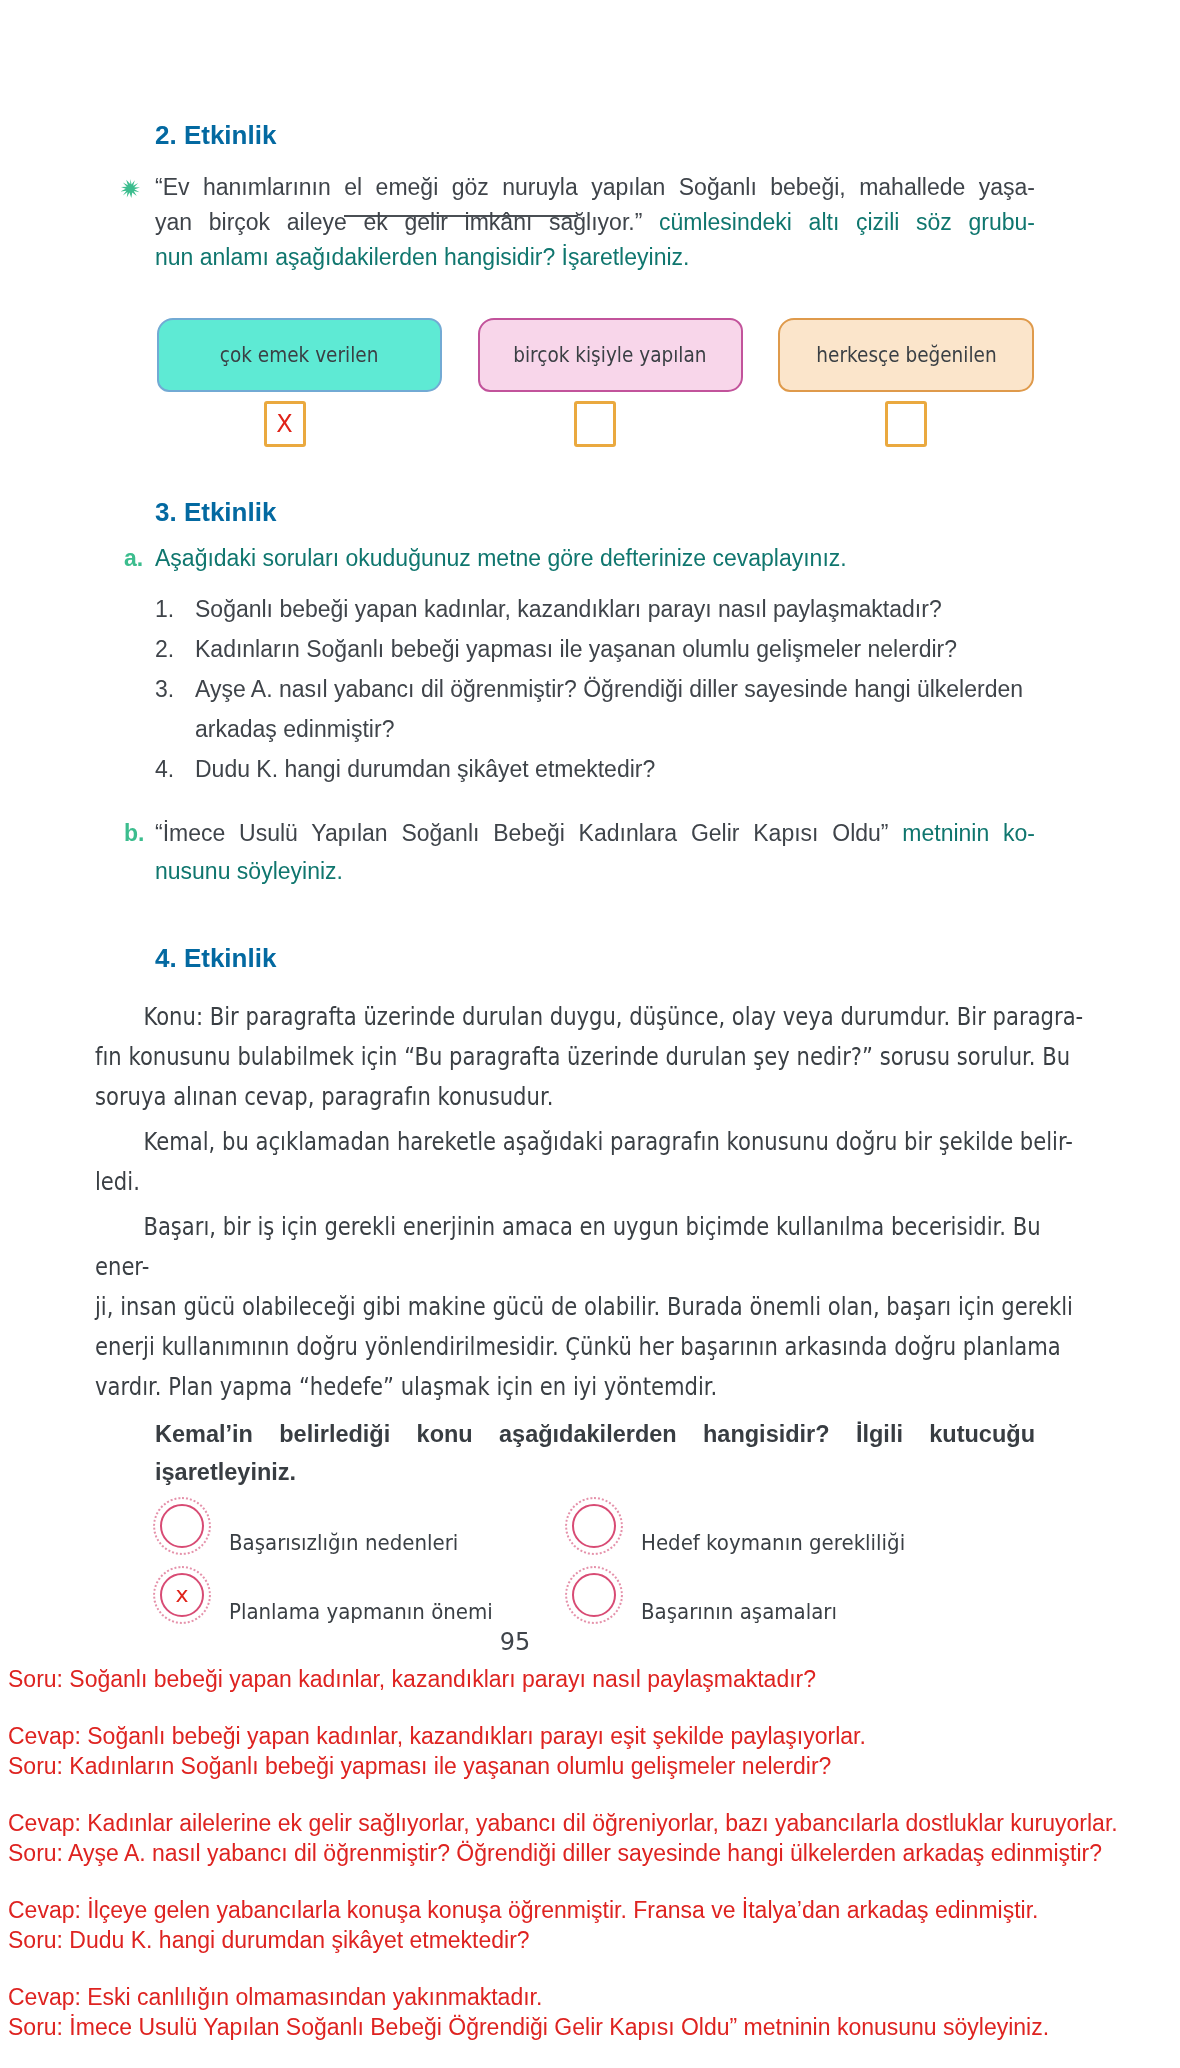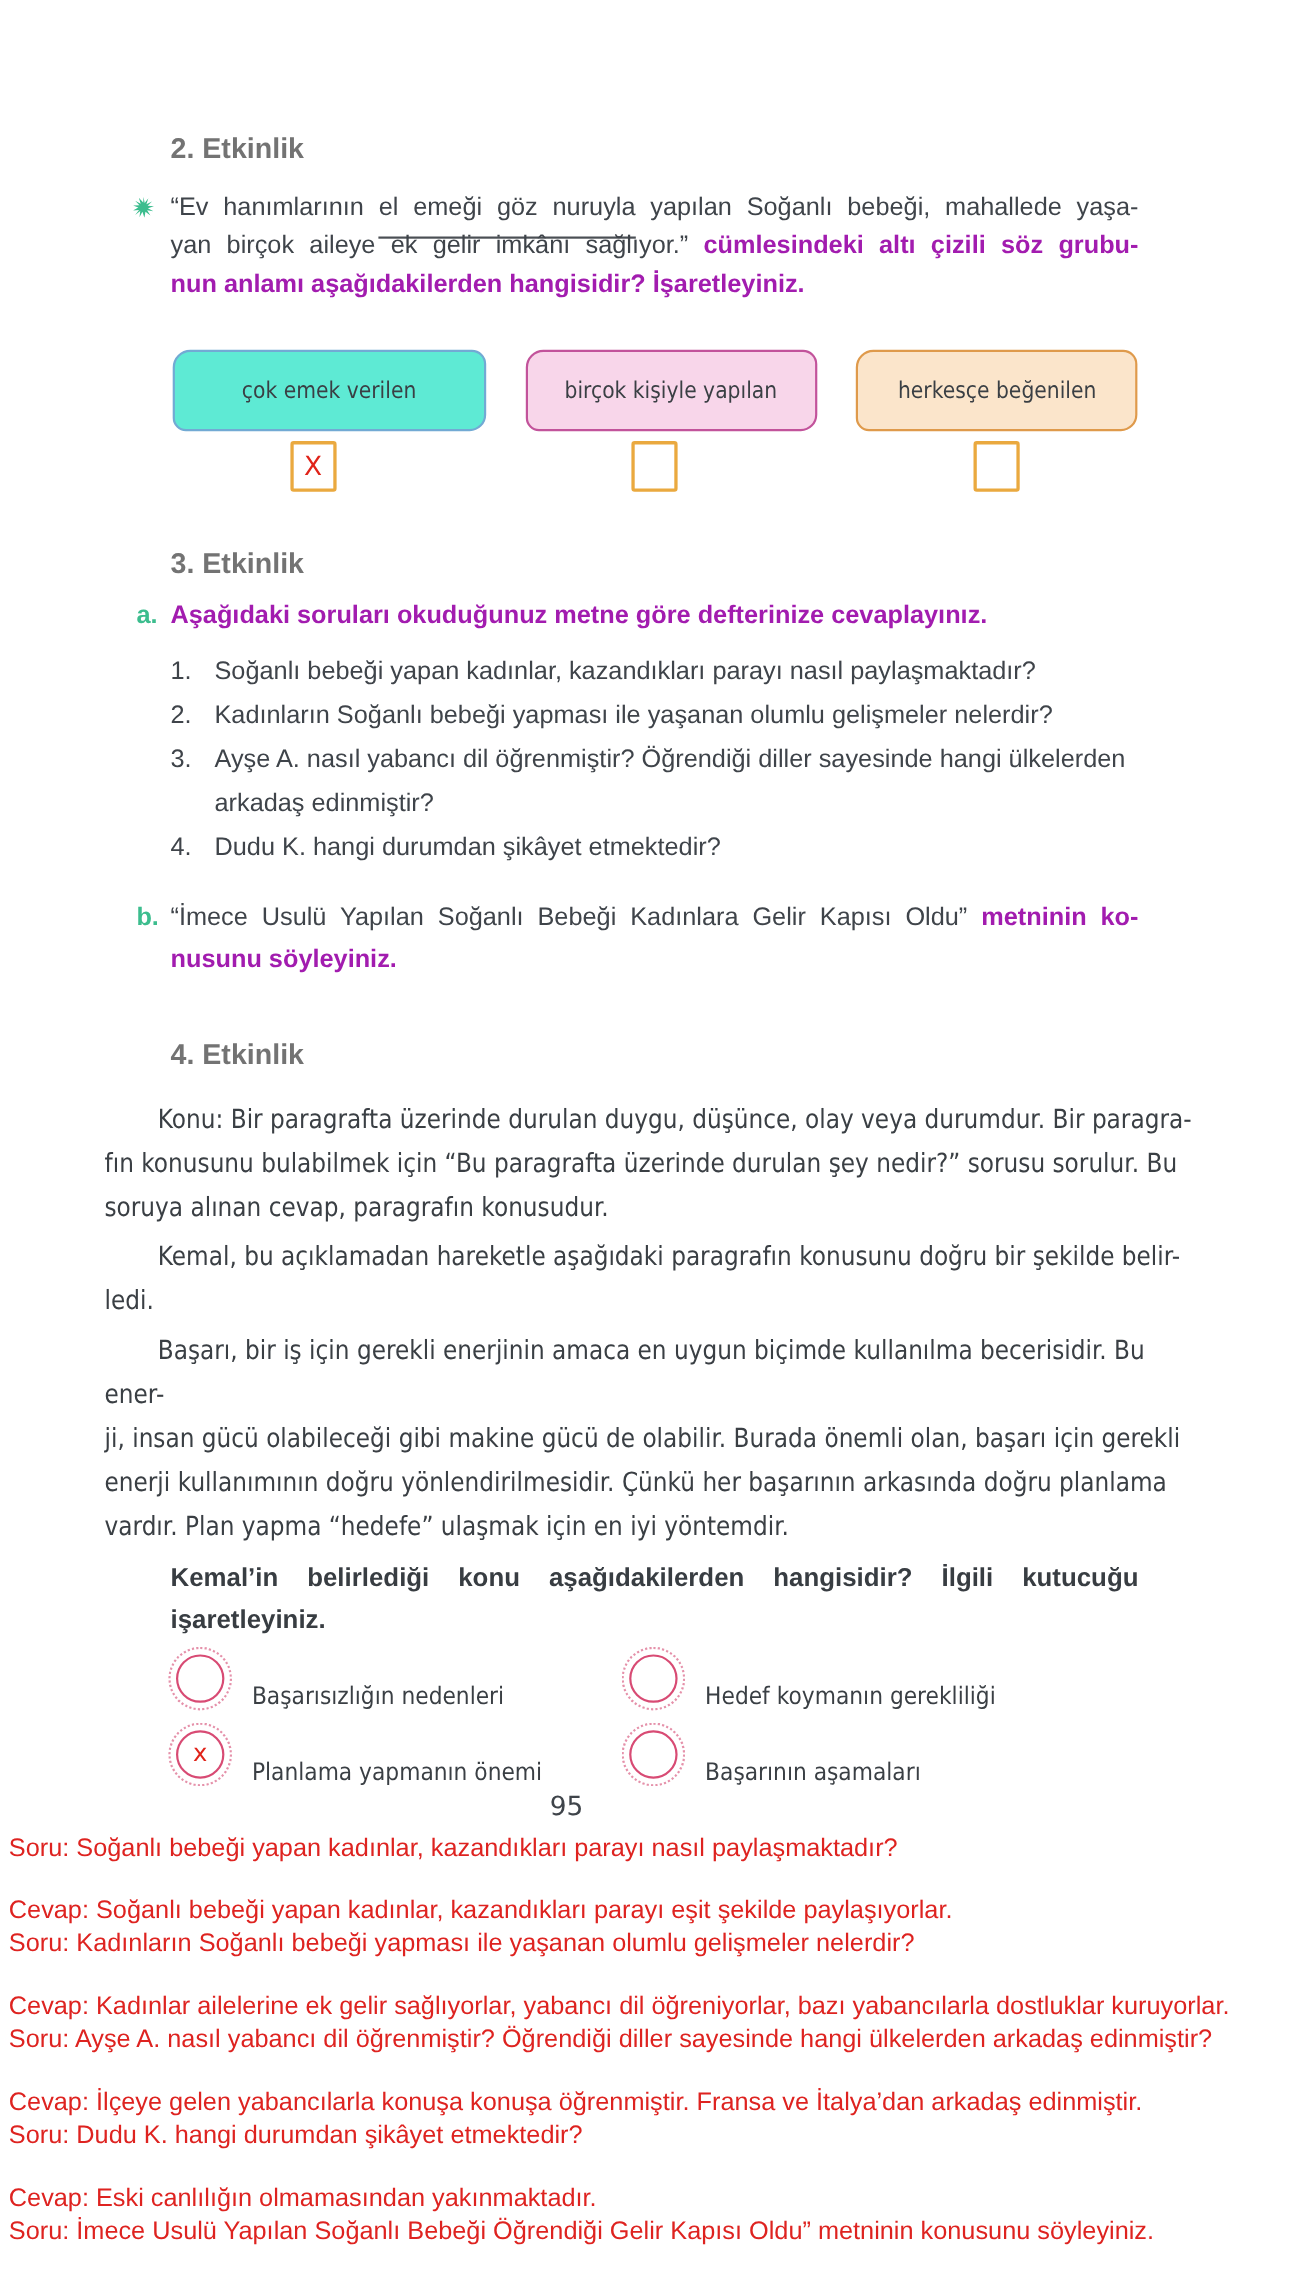--- a/index.html
+++ b/index.html
@@ -5,32 +5,32 @@
   html,body{margin:0;padding:0;}
   body{
     width:1180px;height:2068px;background:#ffffff;overflow:hidden;
     font-family:"Liberation Sans",sans-serif;color:#3f444a;
     -webkit-font-smoothing:antialiased;
   }
   .page{position:relative;width:1180px;height:2068px;}
   .main{margin-left:155px;width:880px;position:relative;}
 
   
-  .act-head{font-size:26px;font-weight:700;color:#737373;line-height:30px;margin:0;}
+  .act-head{font-size:26px;font-weight:700;color:#0369a1;line-height:30px;margin:0;}
   .h2-top{padding-top:120px;}
   .h3-gap{margin-top:50px;}
   .h4-gap{margin-top:53px;}
 
   
   .q-block{margin-top:20px;position:relative;}
   .star{position:absolute;left:-34px;top:9px;width:19px;height:19px;}
   .qline{font-size:23px;line-height:35px;color:#3f444a;}
   .just{text-align:justify;text-align-last:justify;}
   .und{border-bottom:2.5px solid #4a4f54;padding-bottom:15px;}
-  b{font-weight:700;color:#a21caf;}
+  b{font-weight:400;color:#0f766e;}
 
   
   .boxes-row{margin-left:157px;width:877px;margin-top:43px;display:flex;justify-content:space-between;}
   .card{height:74px;display:flex;align-items:center;justify-content:center;
         border-radius:16px 13px 15px 12px;box-sizing:border-box;}
   .card-blue{width:285px;background:#5eead4;border:2.5px solid #72aad4;}
   .card-pink{width:265px;background:#f8d6ea;border:2.5px solid #c2539b;align-items:center;}
   .card-orange{width:256px;background:#fbe5cb;border:2.5px solid #df9a4b;}
   .hand{font-family:"DejaVu Sans",sans-serif;}
   .card-label{font-size:21px;color:#3a3f44;display:inline-block;transform:scaleX(0.88);}

